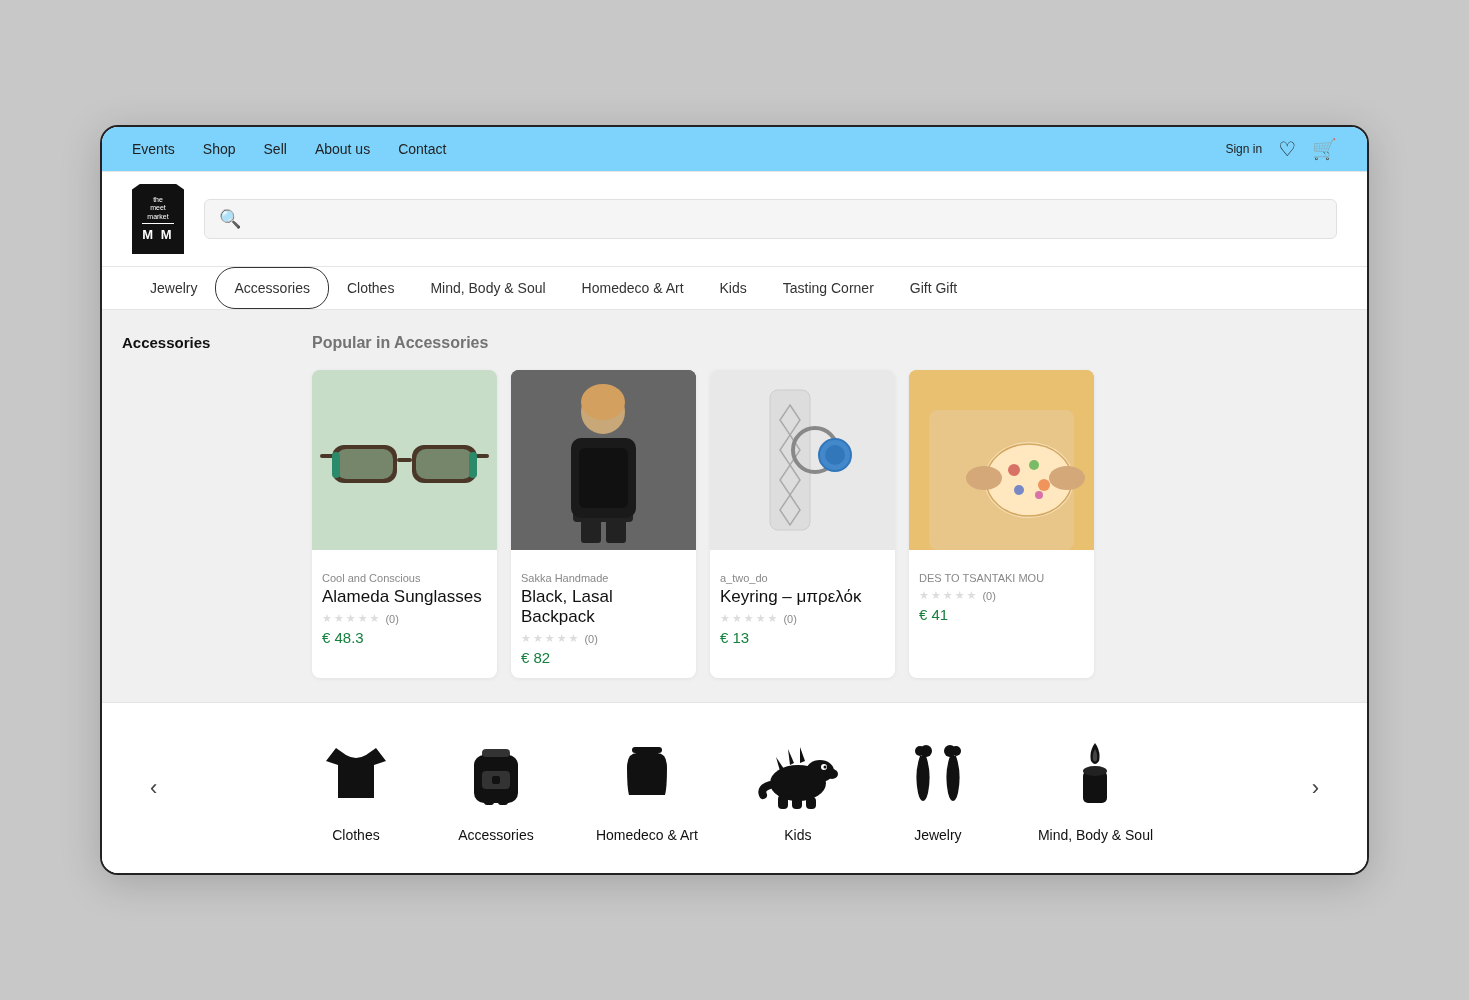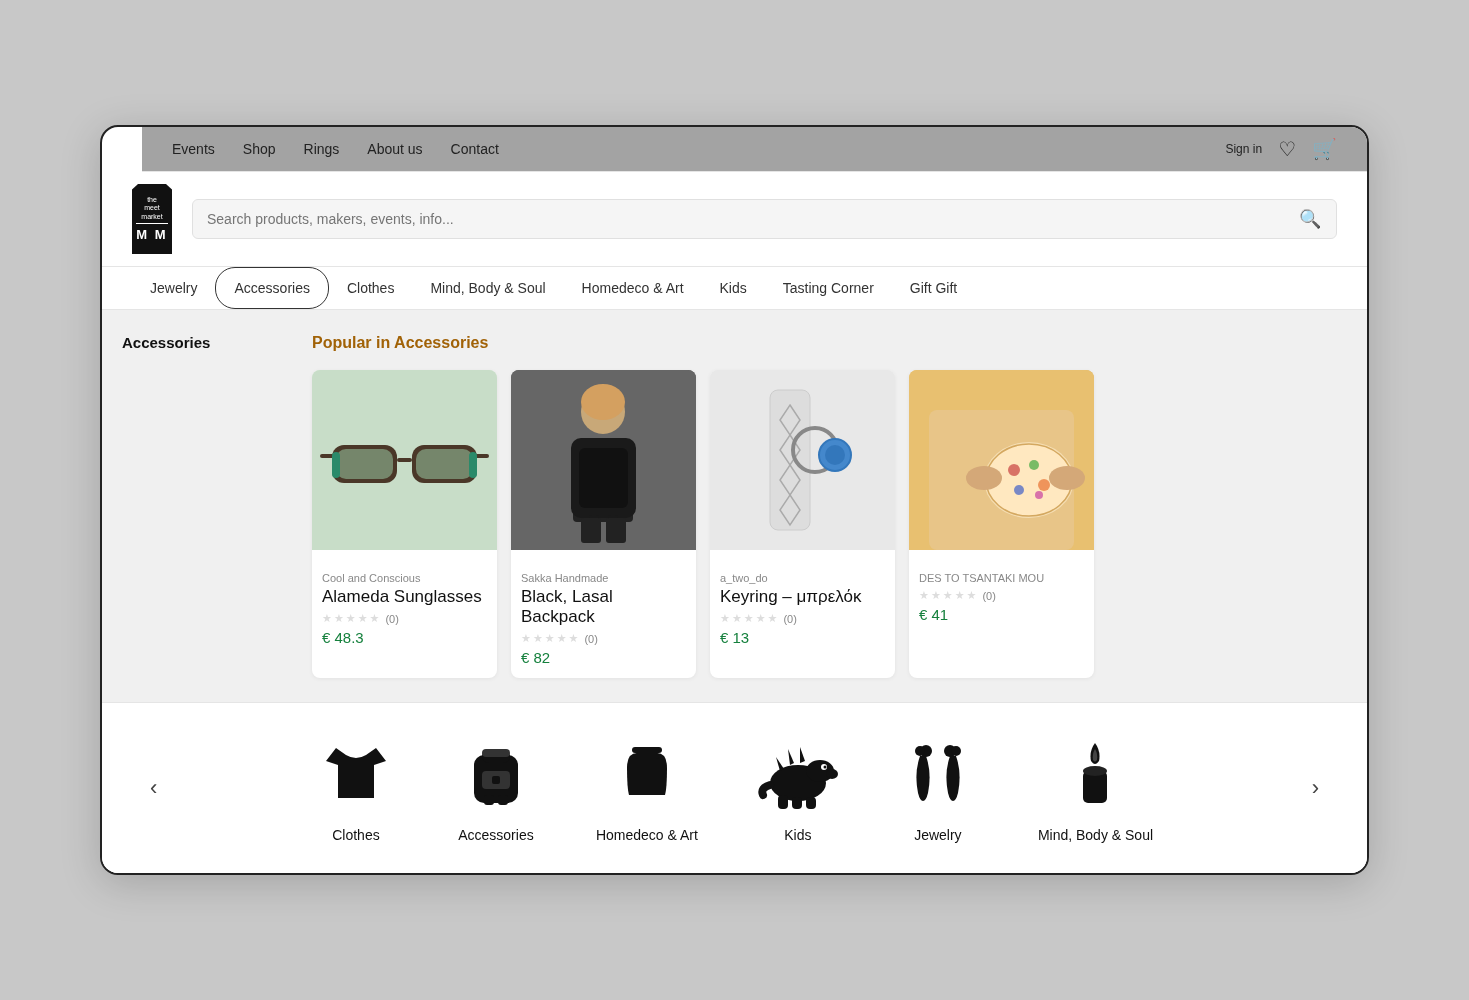--- a/index.html
+++ b/index.html
@@ -18,23 +18,22 @@
       overflow: hidden;
       box-shadow: 0 8px 40px rgba(0,0,0,0.18);
       border: 2px solid #222;
     }
     
     .top-nav {
       display: flex;
       align-items: center;
       justify-content: space-between;
       padding: 10px 30px;
-      background: #a3a3a3;
+      background: #7dd3fc;
       border-bottom: 1px solid #e5e5e5;
-      margin-left: 40px;
     }
     .top-nav-links {
       display: flex;
       gap: 28px;
       align-items: center;
     }
     .top-nav-links a {
       text-decoration: none;
       color: #222;
       font-size: 14px;
@@ -58,21 +57,21 @@
     
     .header {
       display: flex;
       align-items: center;
       padding: 12px 30px;
       background: #fff;
       gap: 20px;
       border-bottom: 1px solid #e5e5e5;
     }
     .logo {
-      width: 40px;
+      width: 52px;
       height: 70px;
       background: #111;
       border-radius: 4px 4px 0 0;
       display: flex;
       flex-direction: column;
       align-items: center;
       justify-content: center;
       position: relative;
       flex-shrink: 0;
       clip-path: polygon(15% 0%, 85% 0%, 100% 8%, 100% 100%, 0% 100%, 0% 8%);
@@ -173,21 +172,21 @@
 
     
     .product-area {
       flex: 1;
       padding: 24px 24px 24px 10px;
     }
     .product-area h2 {
       font-size: 16px;
       font-weight: 600;
       margin-bottom: 18px;
-      color: #a16207;
+      color: #737373;
     }
     .product-grid {
       display: flex;
       gap: 14px;
     }
     .product-card {
       background: #fff;
       border-radius: 8px;
       overflow: hidden;
       width: 185px;
@@ -318,38 +317,37 @@
   </style>
 </head>
 <body>
 
 <div class="browser-window">
 
   <div class="top-nav">
     <div class="top-nav-links">
       <a class="top-nav-link">Events</a>
       <a class="top-nav-link">Shop</a>
-      <a class="top-nav-link">Rings</a>
+      <a class="top-nav-link">Sell</a>
       <a class="top-nav-link">About us</a>
       <a class="top-nav-link">Contact</a>
     </div>
     <div class="top-nav-right">
       <span class="sign-in">Sign in</span>
       <span class="icon-btn">♡</span>
       <span class="icon-btn">🛒</span>
     </div>
   </div>
 
   <div class="header">
     <div class="logo">
       <span class="logo-text-top">the<br>meet<br>market</span>
       <span class="logo-mm">M M</span>
     </div>
     <div class="search-bar">
-      <input type="text" placeholder="Search products, makers, events, info..." style="">
       <button class="search-icon-btn">🔍</button>
     </div>
   </div>
 
   <div class="cat-nav">
     <span class="cat-nav-item">Jewelry</span>
     <span class="cat-nav-item active">Accessories</span>
     <span class="cat-nav-item">Clothes</span>
     <span class="cat-nav-item">Mind, Body &amp; Soul</span>
     <span class="cat-nav-item">Homedeco &amp; Art</span>

